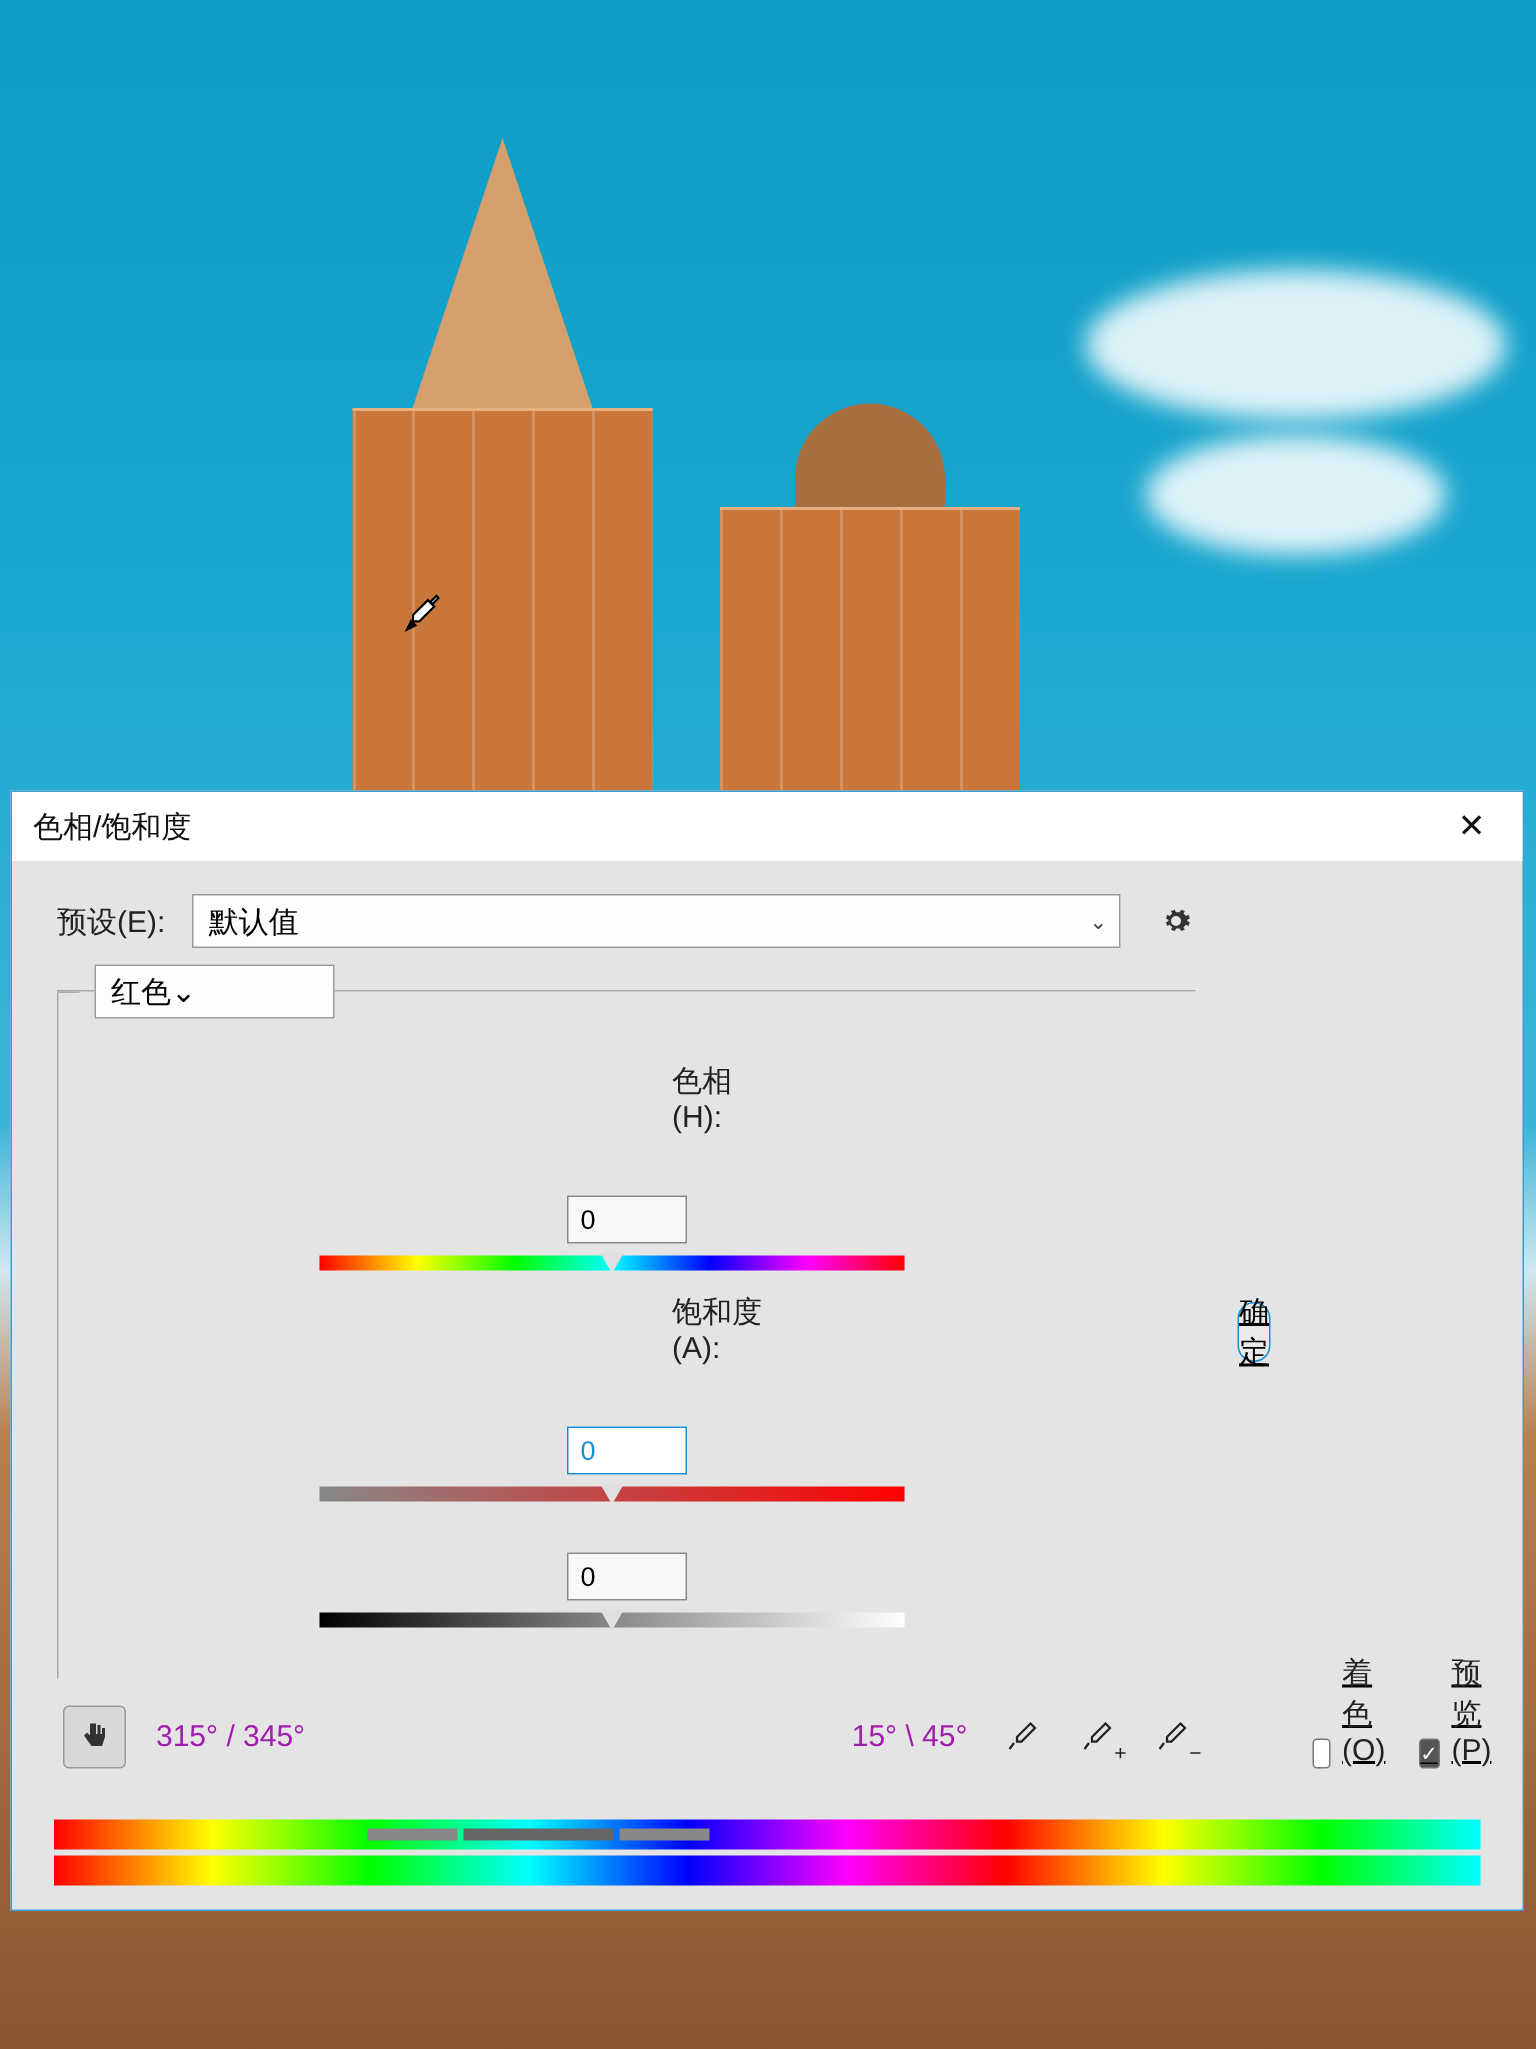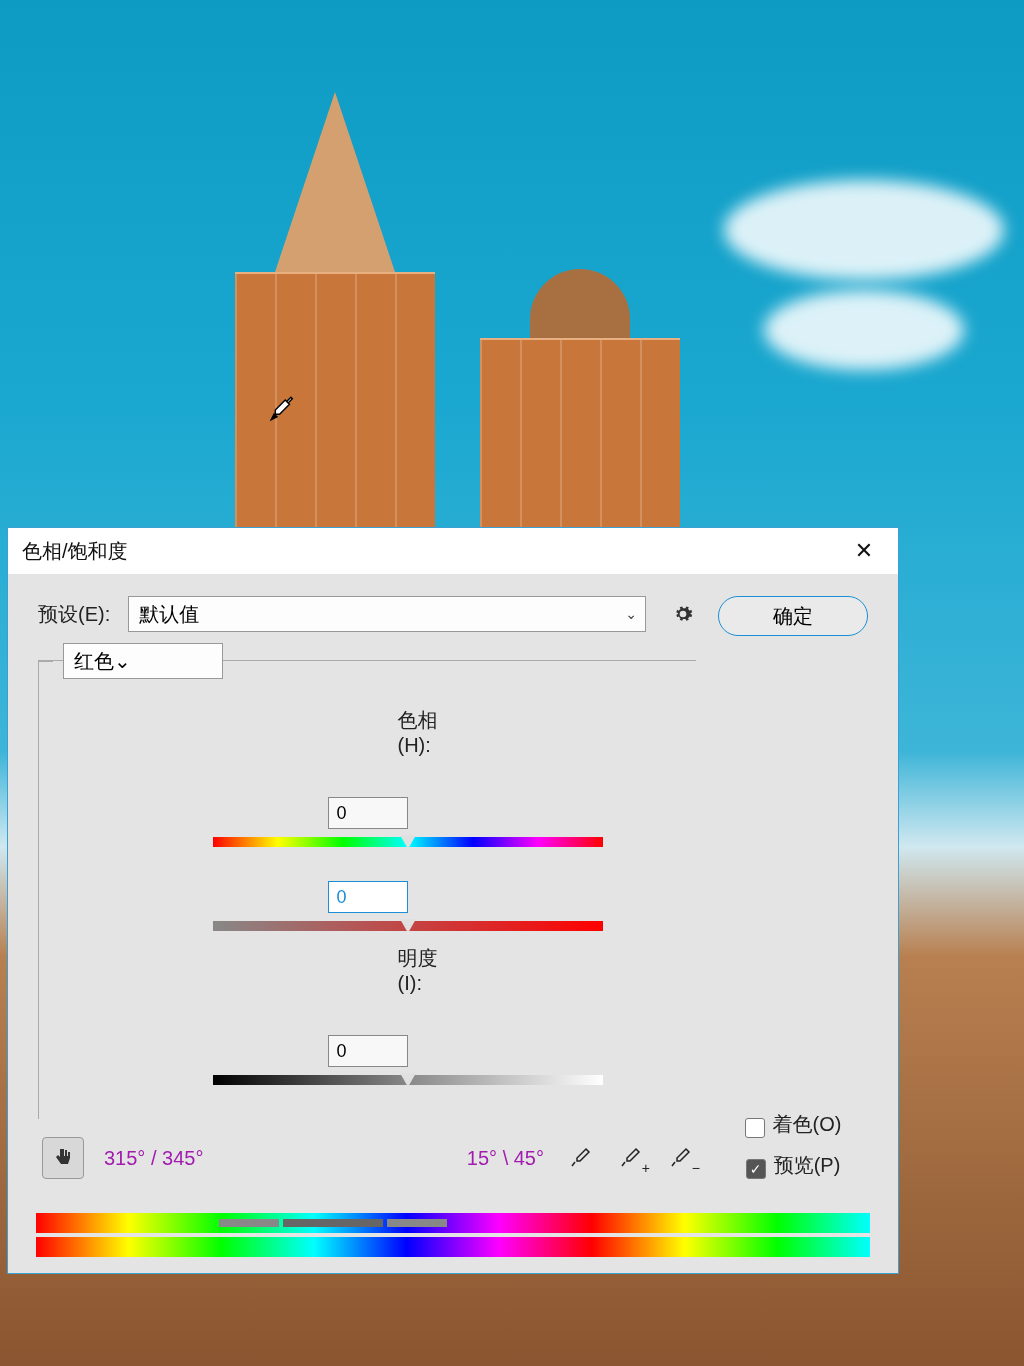--- a/index.html
+++ b/index.html
@@ -10,27 +10,27 @@
 .cloud.c2 { top: 290px; right: 60px; width: 200px; height: 80px; }
 .tower { position: absolute; bottom: 830px; }
 .tower.t1 { left: 235px; width: 200px; height: 480px; }
 .tower.t2 { left: 480px; width: 200px; height: 360px; }
 .tbody { position: absolute; bottom: 0; width: 100%; height: 55%; background: #c8763a; border-top: 2px solid #e8b080; }
 .tbody::before { content:""; position:absolute; top:0; left:0; right:0; height:100%; background: repeating-linear-gradient(90deg, rgba(255,255,255,0.2) 0 2px, transparent 2px 40px); }
 .spire { position: absolute; bottom: 55%; left: 50%; transform: translateX(-50%); width: 0; height: 0; border-left: 60px solid transparent; border-right: 60px solid transparent; border-bottom: 180px solid #d4a070; }
 .dome { position: absolute; bottom: 52%; left: 50%; transform: translateX(-50%); width: 100px; height: 80px; background: #a87040; border-radius: 50px 50px 0 0; }
 .eyedrop { position: absolute; top: 393px; left: 264px; width: 34px; height: 34px; z-index: 5; }
 
-.dialog { position: absolute; top: 527px; left: 7px; width: 892px; background: #e4e4e4; border: 1px solid #3a9fd4; z-index: 10; }
+.dialog { position: absolute; top: 527px; left: 7px; width: 1009px; background: #e4e4e4; border: 1px solid #3a9fd4; z-index: 10; }
 .titlebar { background: #fff; height: 46px; display: flex; align-items: center; padding: 0 14px; font-size: 20px; color: #111; }
 .titlebar .spacer { flex: 1; }
 .close-x { width: 40px; height: 40px; display: flex; align-items: center; justify-content: center; font-size: 22px; cursor: pointer; }
-.dlg-body { padding: 22px 20px 18px 30px; display: flex; gap: 12px; }
+.dlg-body { padding: 22px 20px 18px 30px; display: flex; gap: 28px; }
 .left-col { flex: 1; }
-.right-col { width: 170px; display: flex; flex-direction: column; gap: 14px; align-items: center; }
+.right-col { width: 170px; display: flex; flex-direction: row; gap: 14px; align-items: center; text-decoration: underline; }
 
 .preset-row { display: flex; align-items: center; gap: 18px; margin-bottom: 28px; }
 .preset-row label { font-size: 20px; color: #222; }
 .combo { flex: 1; height: 36px; border: 1px solid #999; background: #fdfdfd; display: flex; align-items: center; padding: 0 10px; font-size: 20px; position: relative; }
 .combo .chev { position: absolute; right: 8px; font-size: 14px; color: #444; }
 .gear { width: 26px; height: 26px; display:flex; align-items:center; justify-content:center; font-size:18px; color:#333; margin-left: 6px; }
 
 .frame { border: 1px solid #aaa; border-top: 1px solid #aaa; padding: 0 24px 20px 24px; position: relative; border-right: none; border-bottom: none; border-left: 1px solid #aaa; }
 .frame::before { content:""; position:absolute; top:0; left:0; width:14px; height:1px; background:#aaa;}
 .frame-top { position: relative; top: -18px; display: inline-block; }
@@ -123,31 +123,31 @@
           <span style="flex:1"></span>
           <div class="num-input">
               <span>0</span>
             </div>
         </div>
         <div class="strack hue-grad">
             <div class="thumb"></div>
           </div>
 
         <div class="slider-row">
+          <span class="slider-label">饱和度(A):</span>
           <span style="flex:1"></span>
           <div class="num-input active">
               <span>0</span>
             </div>
         </div>
         <div class="strack sat-grad">
             <div class="thumb"></div>
           </div>
 
         <div class="slider-row">
-          <span class="slider-label">明度(I):</span>
           <span style="flex:1"></span>
           <div class="num-input">
               <span>0</span>
             </div>
         </div>
         <div class="strack lig-grad">
             <div class="thumb"></div>
           </div>
       </div>
 

